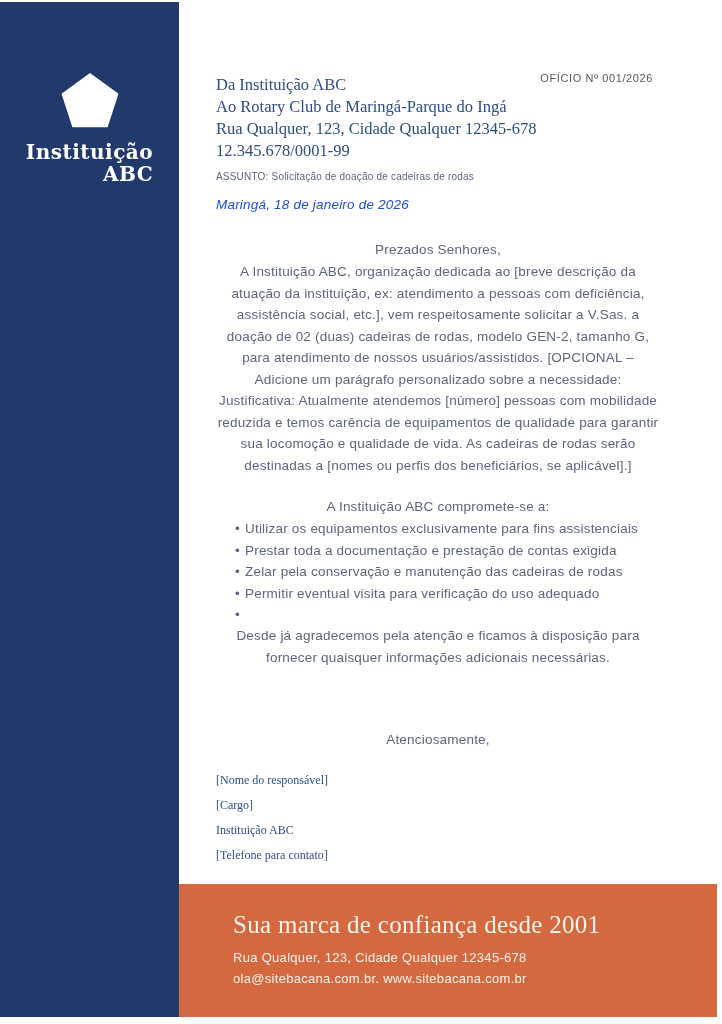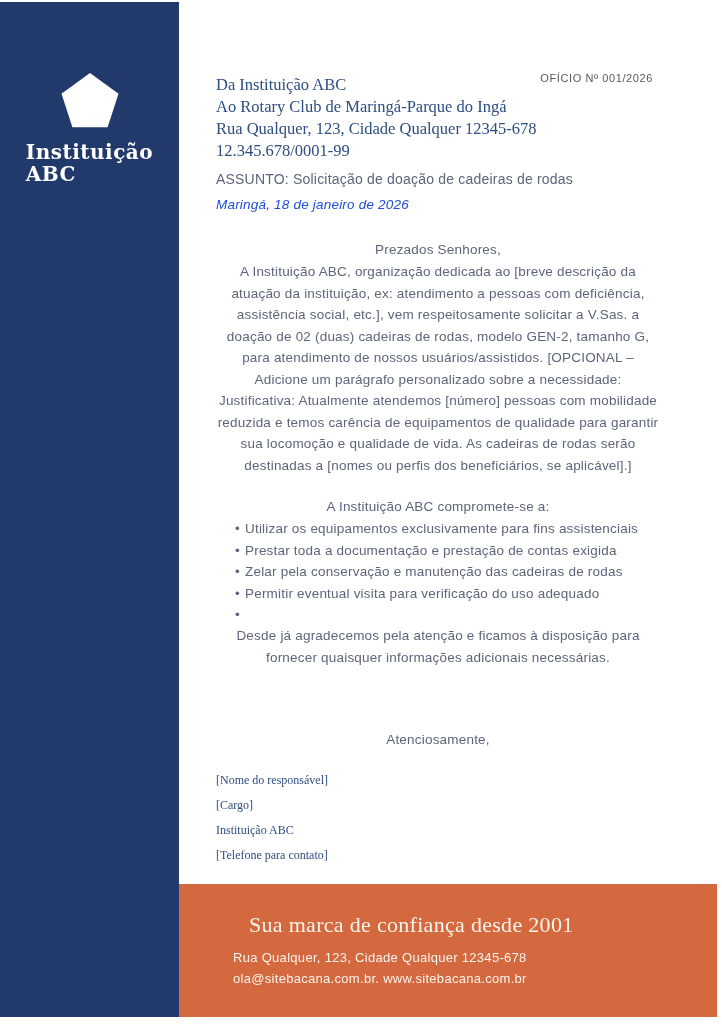--- a/index.html
+++ b/index.html
@@ -21,37 +21,37 @@
   }
   .pentagon{width:60px;height:56px;display:block;}
   .org-name{
     margin-top:12px;
     color:#ffffff;
     font-family:"DejaVu Serif", serif;
     font-weight:bold;
     font-size:20px;
     line-height:22px;
     letter-spacing:0.5px;
-    text-align:left;
+    text-align:right;
   }
   
   .office-number{
     position:absolute;top:72px;right:69px;
     color:#58595b;
     font-size:11px;letter-spacing:0.6px;
   }
   .recipient{
     position:absolute;left:216px;top:74px;
     color:#2e4d80;
     font-family:"Liberation Serif", serif;
     font-size:16.5px;line-height:22px;
   }
   .subject{
     position:absolute;left:216px;top:171px;
-    color:#5c657b;font-size:14px;letter-spacing:0.2px;
+    color:#5c657b;font-size:10px;letter-spacing:0.2px;
   }
   .dateline{
     position:absolute;left:216px;top:197px;
     color:#1d4ed8;font-size:13.5px;letter-spacing:0.2px;font-style:italic;
   }
   
   .bodytext{
     color:#5c657b;font-size:13.5px;line-height:21.5px;letter-spacing:0.2px;
     position:absolute;left:216px;width:444px;text-align:center;
   }
@@ -73,23 +73,22 @@
   
   .footer{
     position:absolute;left:179px;top:884px;width:538px;height:133px;
     background:#d4683f;
     color:#f9f4ec;
     box-sizing:border-box;
     padding:26px 0 0 54px;
   }
   .footer-tagline{
     font-family:"Liberation Serif", serif;
-    font-size:22px;line-height:30px;
+    font-size:25px;line-height:30px;
     letter-spacing:0.3px;
-    margin-left:16px;
   }
   .footer-address{margin-top:7px;font-size:13px;line-height:21px;letter-spacing:0.3px;}
   .footer-contacts{font-size:13px;line-height:21px;letter-spacing:0.3px;}
 </style>
 </head>
 <body>
 
 <div class="page">
 
   <div class="sidebar">

